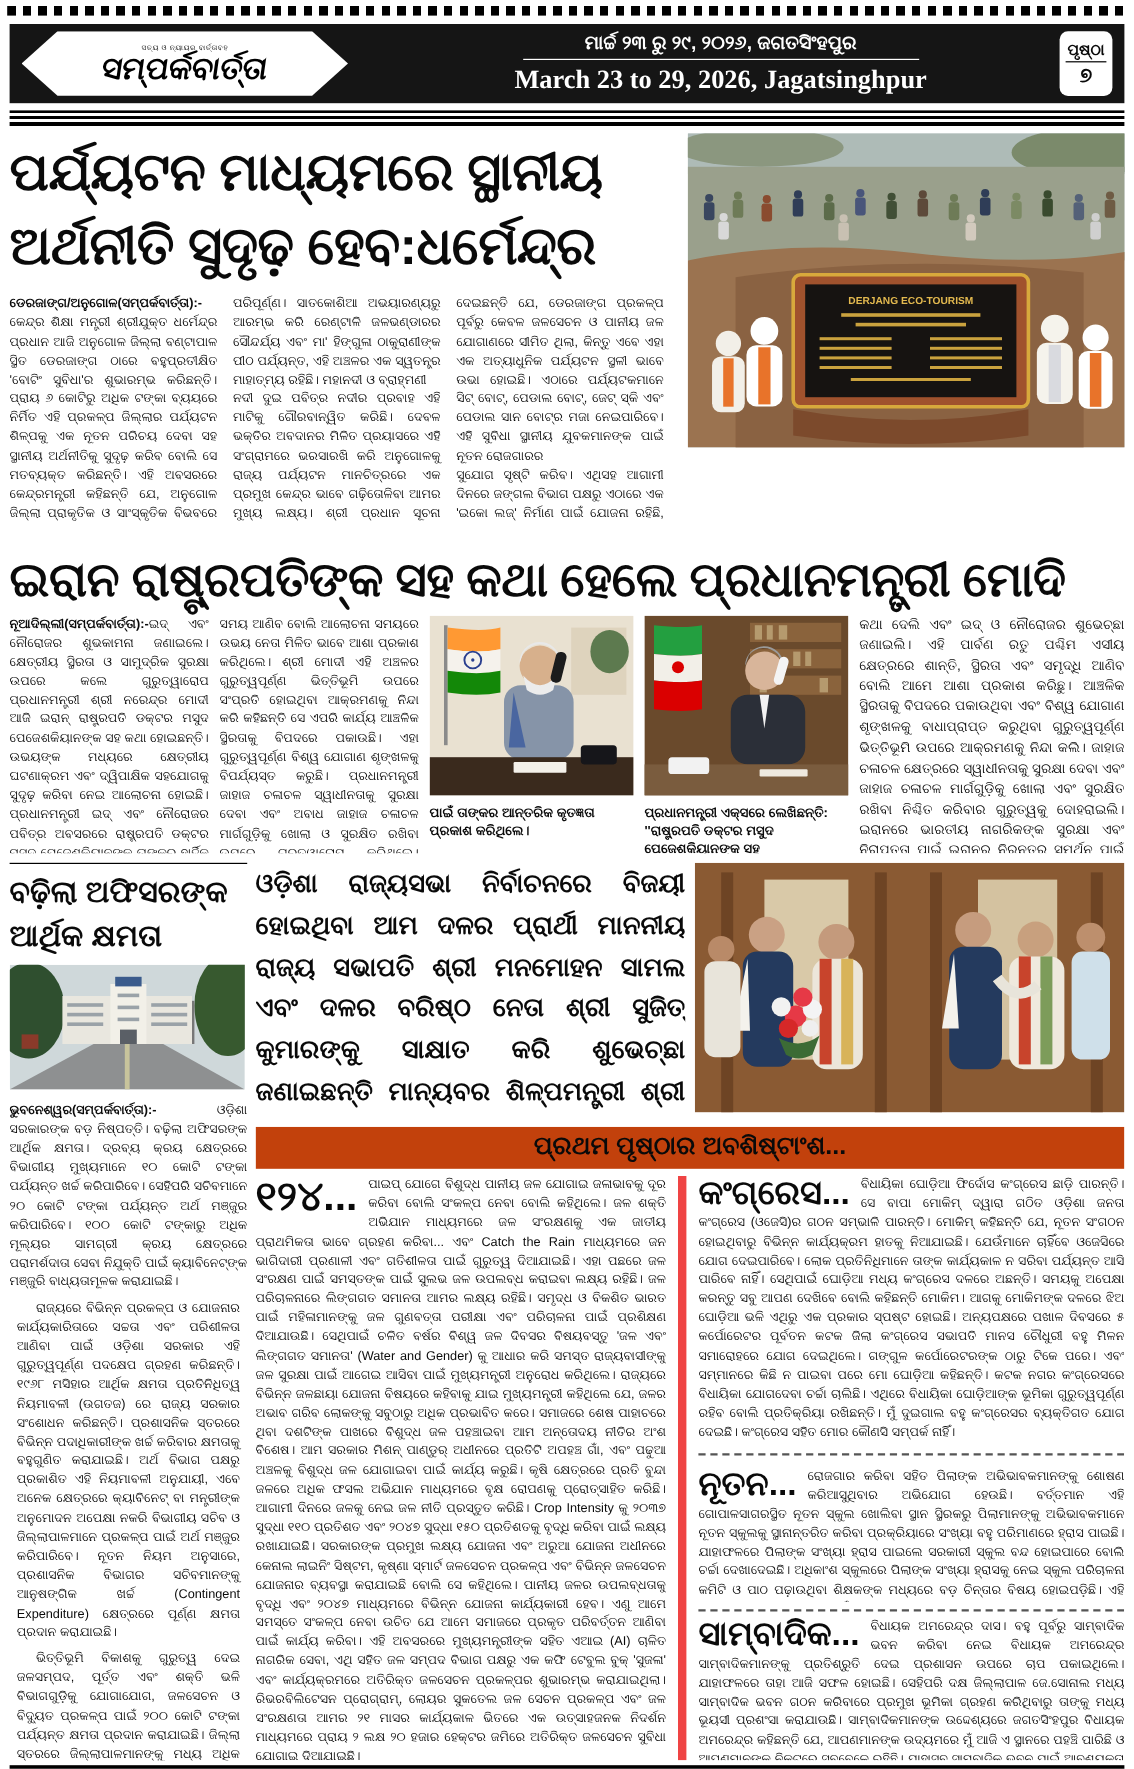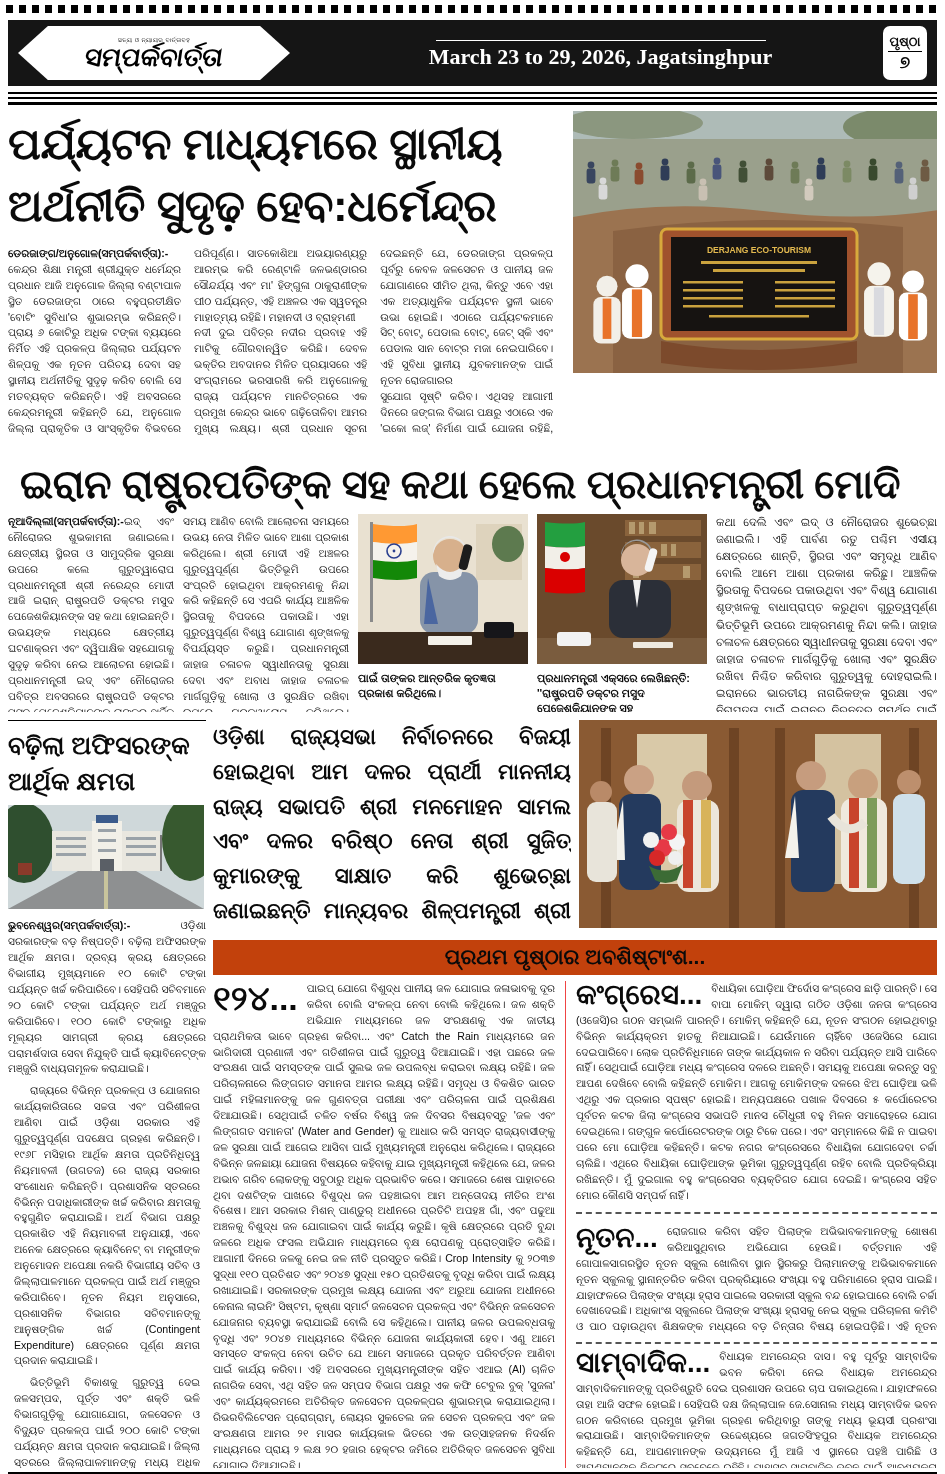--- a/index.html
+++ b/index.html
@@ -35,61 +35,62 @@
   .body-txt b{font-weight:800;}
   p.ind{text-indent:16px;margin:6px;}
   p.noind{margin:0;}
   
   .art1{display:flex;gap:20px;margin-top:2px;}
   .art1-left{width:556px;}
   .h1{font-size:44px;line-height:1.42;font-weight:800;letter-spacing:-.5px;margin:2px 0 8px;}
   .a1cols{column-count:3;column-gap:13px;height:206px;overflow:hidden;}
   .photo-frame{overflow:hidden;}
   
-  .h2{font-size:40px;font-weight:800;margin:10px 20px 6px;letter-spacing:-.5px;white-space:nowrap;}
+  .h2{font-size:40px;font-weight:800;margin:10px 8px 6px;letter-spacing:-.5px;white-space:nowrap;}
   .art2{display:flex;gap:9px;height:198px;overflow:hidden;}
   .a2col{width:166px;overflow:hidden;}
   .a2col.wide{flex:1;font-size:11.4px;}
   .phbox{width:170px;}
   .caption{font-size:11px;font-weight:600;line-height:1.35;margin-top:3px;}
   
   .lower{display:flex;gap:7px;margin-top:8px;height:748px;}
   .officer{width:198px;overflow:hidden;border-top:1px solid #000;padding-top:4px;}
   .h3{font-size:25px;font-weight:800;line-height:1.45;margin:2px 0 6px;}
   .lower-right{flex:1;display:flex;flex-direction:column;}
   .rowA{display:flex;gap:8px;height:212px;}
   .statement{flex:1;font-size:21.5px;font-weight:800;line-height:1.62;text-align:justify;overflow:hidden;}
   .meetpic{width:358px;}
   
   .remainder{margin-top:8px;flex:1;display:flex;flex-direction:column;overflow:hidden;}
   .band{background:#c2410c;height:35px;display:flex;align-items:center;justify-content:center;
     font-size:21px;font-weight:800;}
   .rem-cols{display:flex;flex:1;margin-top:6px;overflow:hidden;}
   .rem-left{width:342px;overflow:hidden;}
-  .rem-right{flex:1;border-left:1px solid #ef4444;margin-left:10px;padding-left:10px;overflow:hidden;}
+  .rem-right{flex:1;border-left:7px solid #ef4444;margin-left:10px;padding-left:10px;overflow:hidden;}
   .drop{float:left;font-weight:800;margin:0 9px 0 0;line-height:1;}
   .drop.big{font-size:34px;}
   .drop.med{font-size:28px;}
   .dash-sep{border-top:2px dashed #555;margin:6px 0 5px;}
   .rem-sec{overflow:hidden;}
   figure{margin:0;}
 </style>
 </head>
 <body>
 
 <div class="dotted"></div>
 
 <header class="masthead">
   <div class="logo-wrap">
     <div class="logo">
       <div class="tag">ସତ୍ୟ ଓ ନ୍ୟାୟର ବାର୍ତ୍ତାବହ</div>
       <div class="ttl">ସମ୍ପର୍କବାର୍ତ୍ତା</div>
     </div>
   </div>
   <div class="mast-date">
+    <div class="od">ମାର୍ଚ୍ଚ ୨୩ ରୁ ୨୯, ୨୦୨୬, ଜଗତସିଂହପୁର</div>
     <div class="ln"></div>
     <div class="en">March 23 to 29, 2026,  Jagatsinghpur</div>
   </div>
   <div class="pagebox">
     <div class="pl">ପୃଷ୍ଠା</div>
     <div class="pn">୭</div>
   </div>
 </header>
 
 <div class="triple-rule"></div>

